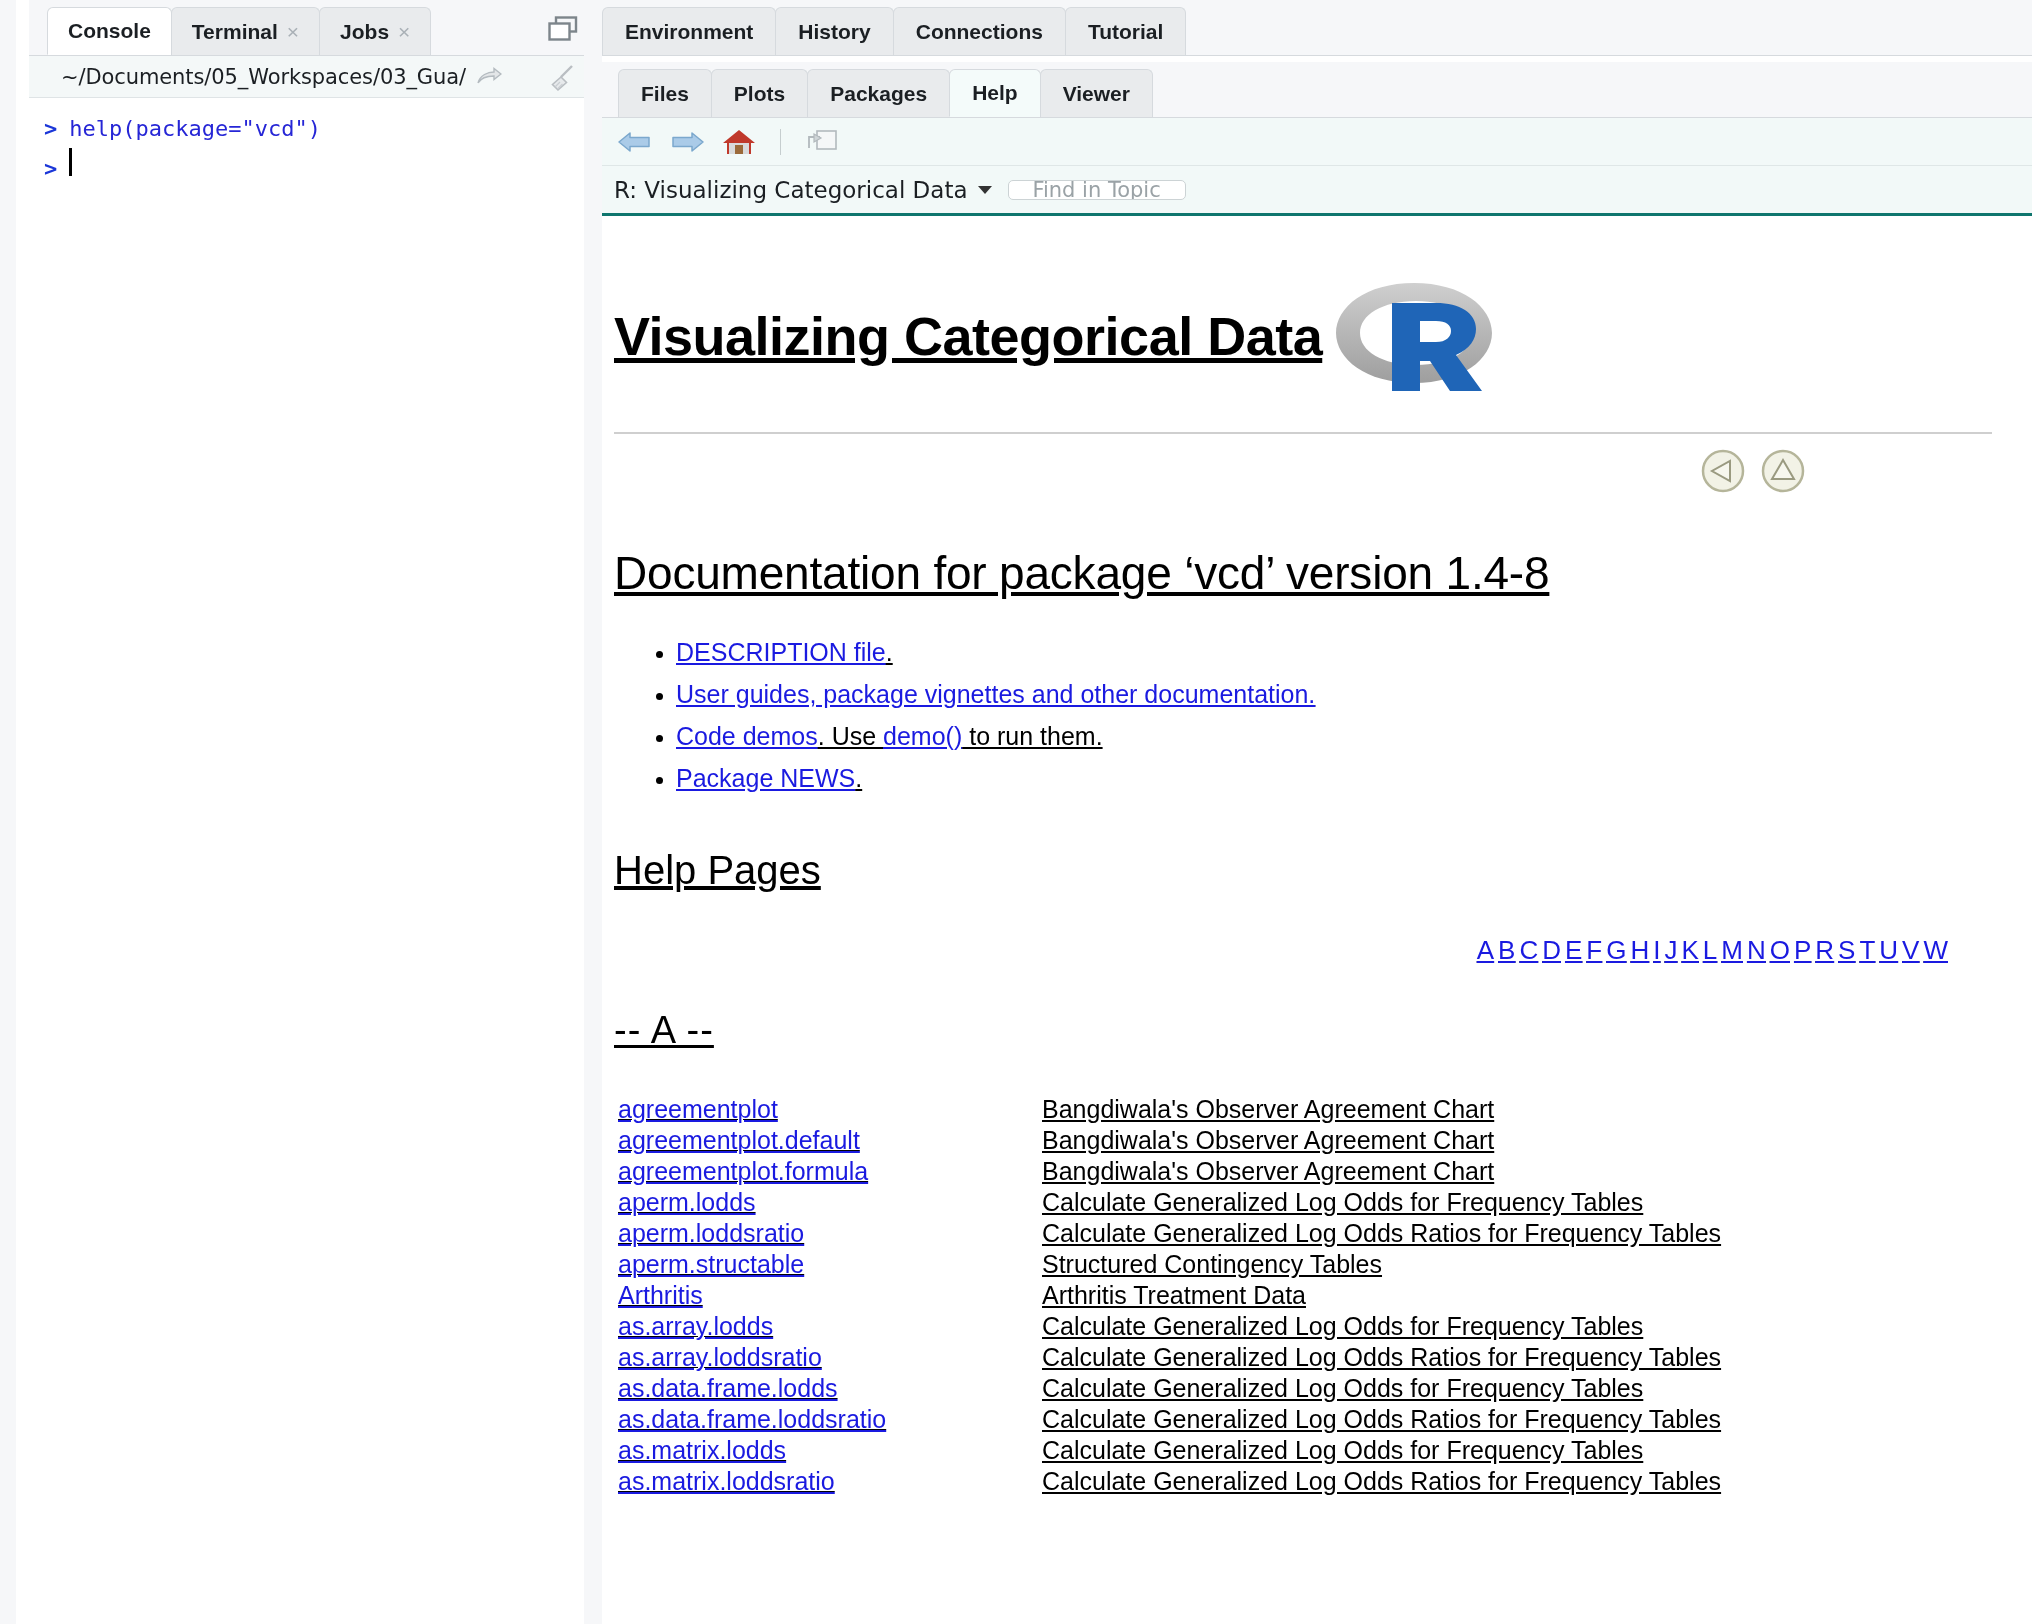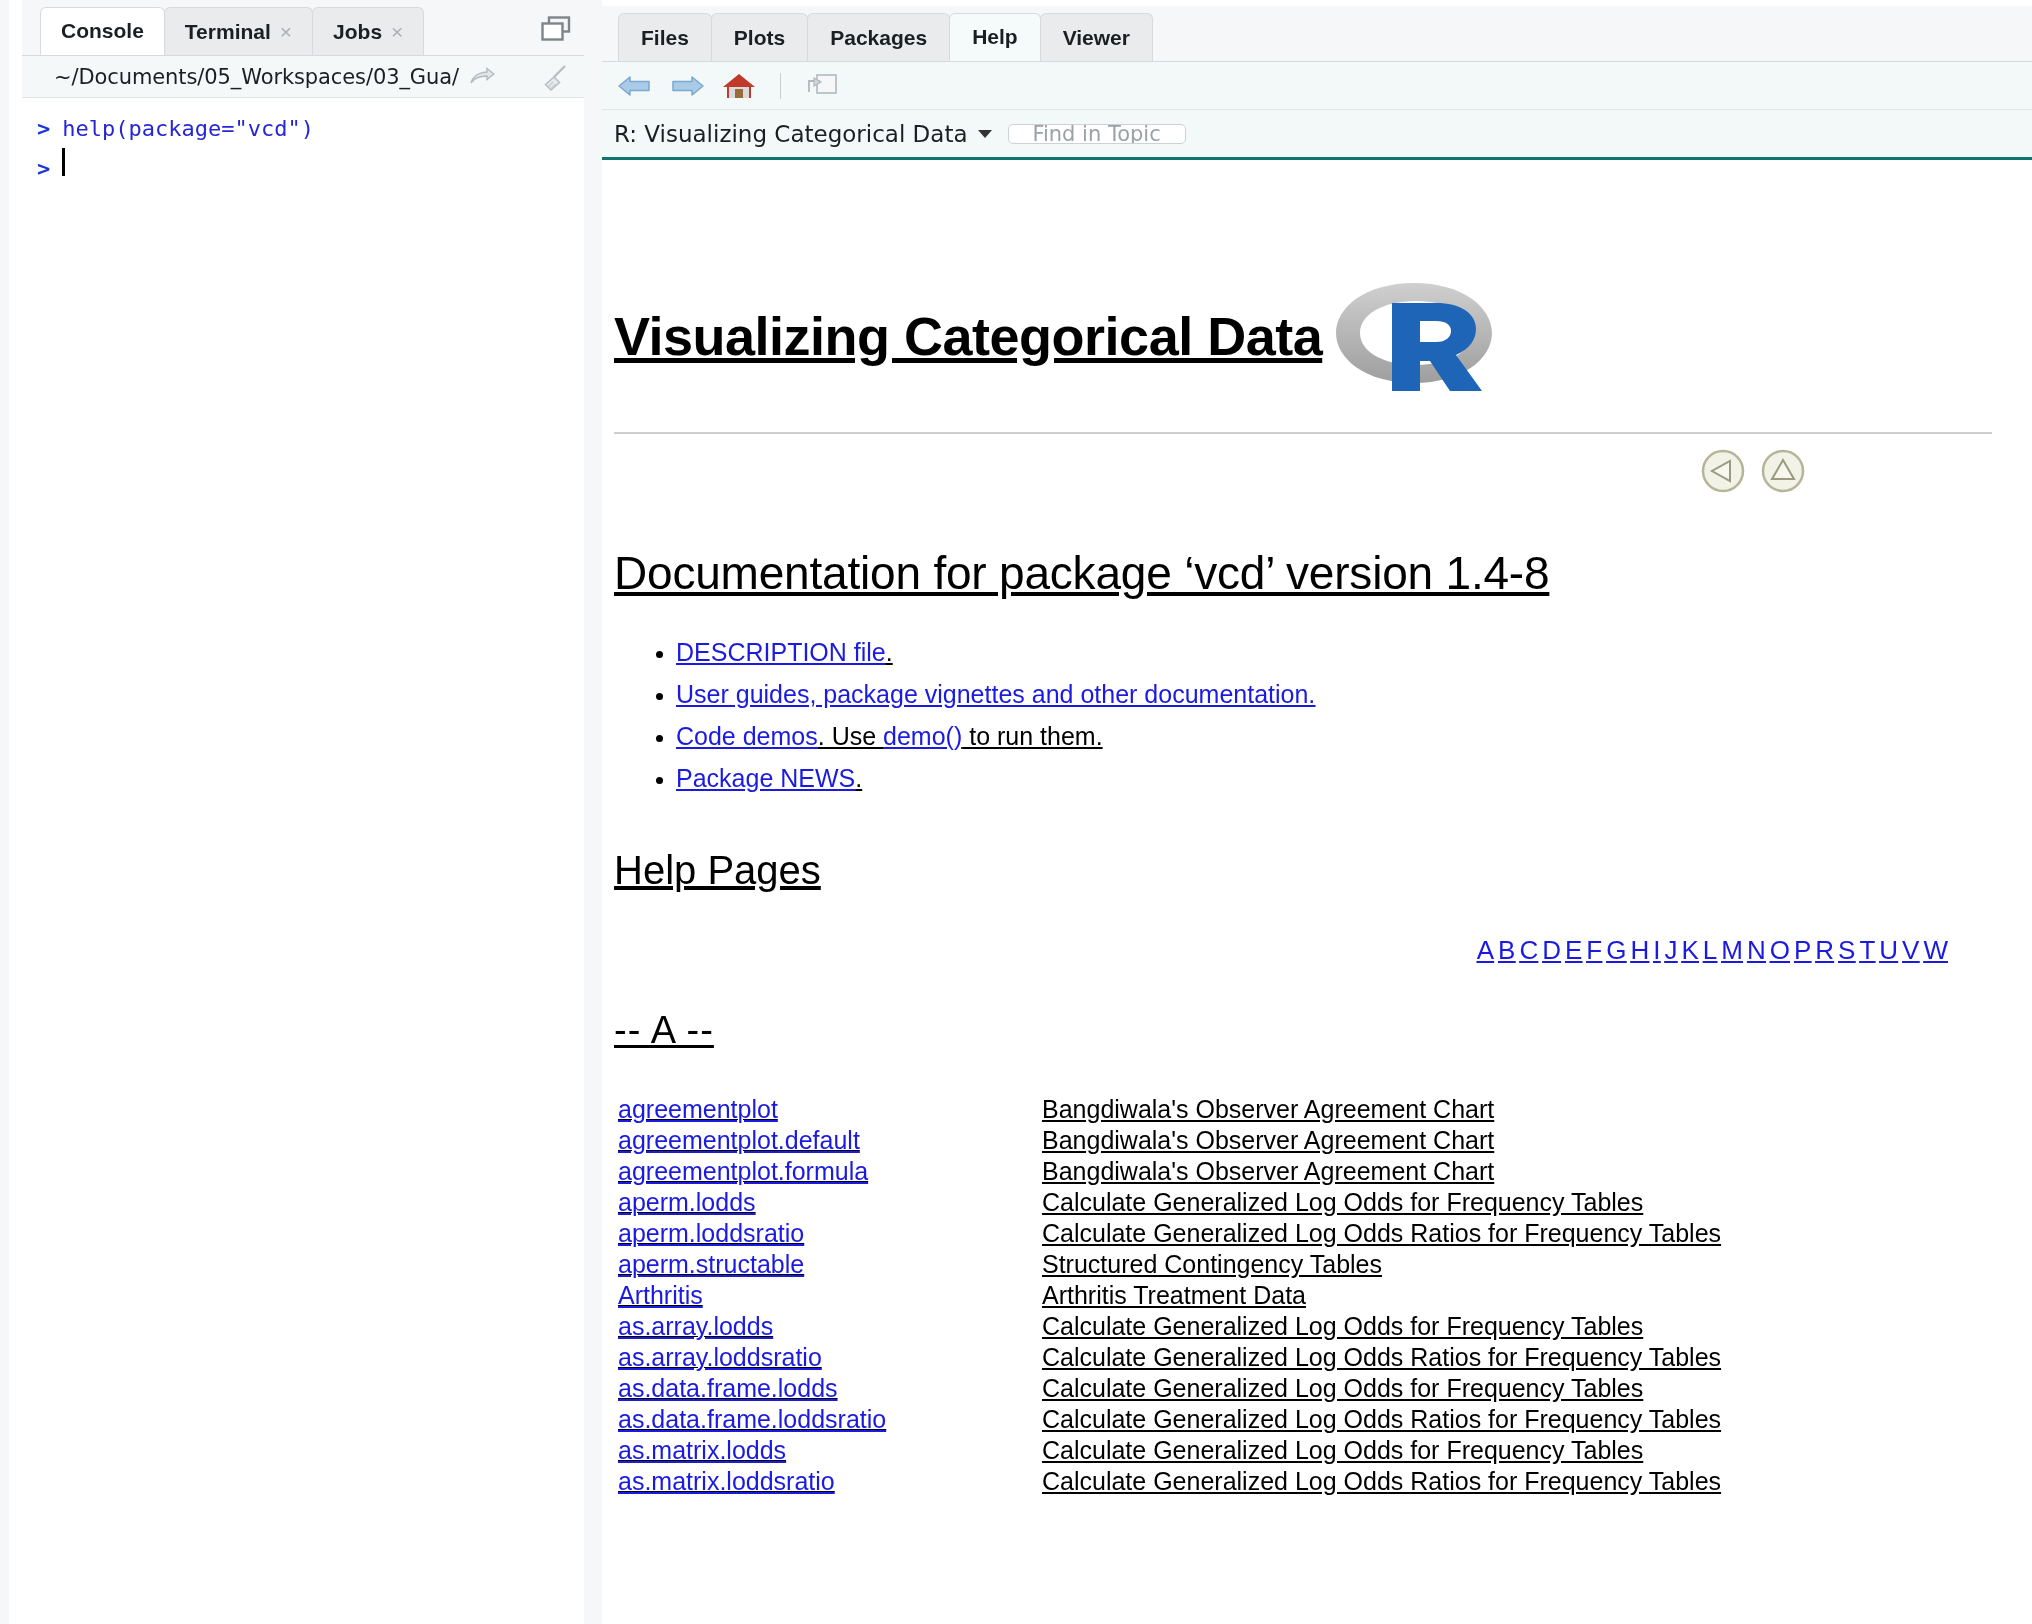--- a/index.html
+++ b/index.html
@@ -7,21 +7,21 @@
     margin: 0; padding: 0;
     width: 2032px; height: 1624px;
     background: #ffffff;
     font-family: "Liberation Sans", sans-serif;
     overflow: hidden;
   }
   #root { position: relative; width: 2032px; height: 1624px; background: #f6f7f9; }
 
   
   #console-pane {
-    position: absolute; left: 9px; top: 0; width: 584px; height: 1624px;
+    position: absolute; left: 16px; top: 0; width: 584px; height: 1624px;
     background: #ffffff;
     padding-left: 13px;
   }
   #console-tabbar {
     position: relative; height: 56px; background: #f6f7f9;
     border-bottom: 1px solid #d6dade;
     padding-left: 18px;
     display: flex; align-items: flex-end; gap: 0;
   }
   .ctab {
@@ -240,20 +240,34 @@
         <span class="cprompt">&gt;</span>
         <span class="ccaret"></span>
       </div>
     </div>
   </div>
 
   <div id="splitter"></div>
 
   <div id="right-pane">
 
+    <div id="upper-tabbar">
+      <div class="rtab">
+        <span>Environment</span>
+      </div>
+      <div class="rtab">
+        <span>History</span>
+      </div>
+      <div class="rtab">
+        <span>Connections</span>
+      </div>
+      <div class="rtab">
+        <span>Tutorial</span>
+      </div>
+    </div>
 
     <div id="lower-tabbar">
       <div class="rtab">
         <span>Files</span>
       </div>
       <div class="rtab">
         <span>Plots</span>
       </div>
       <div class="rtab">
         <span>Packages</span>

